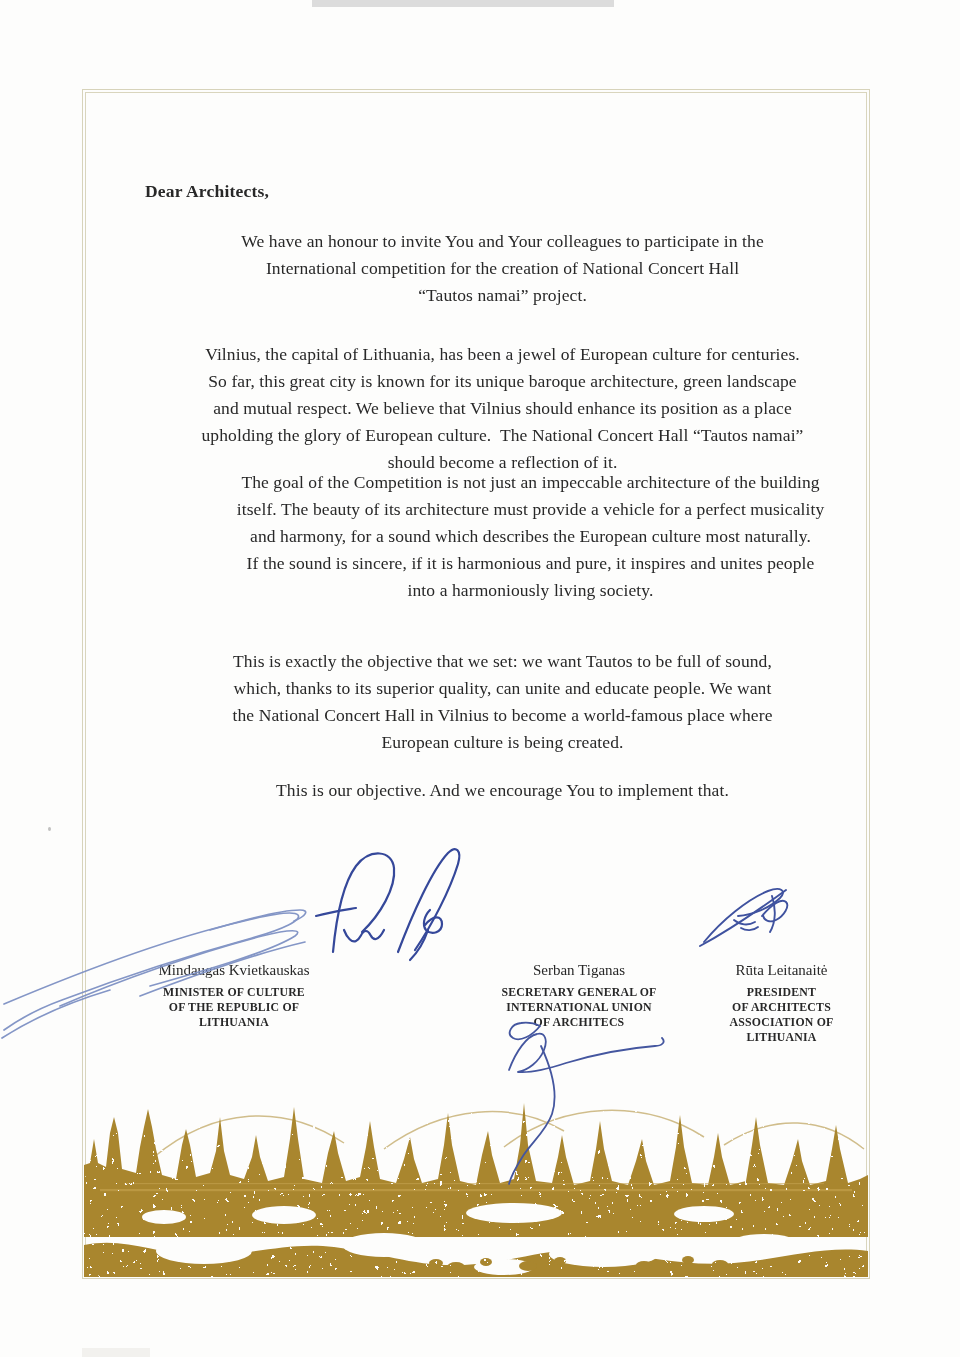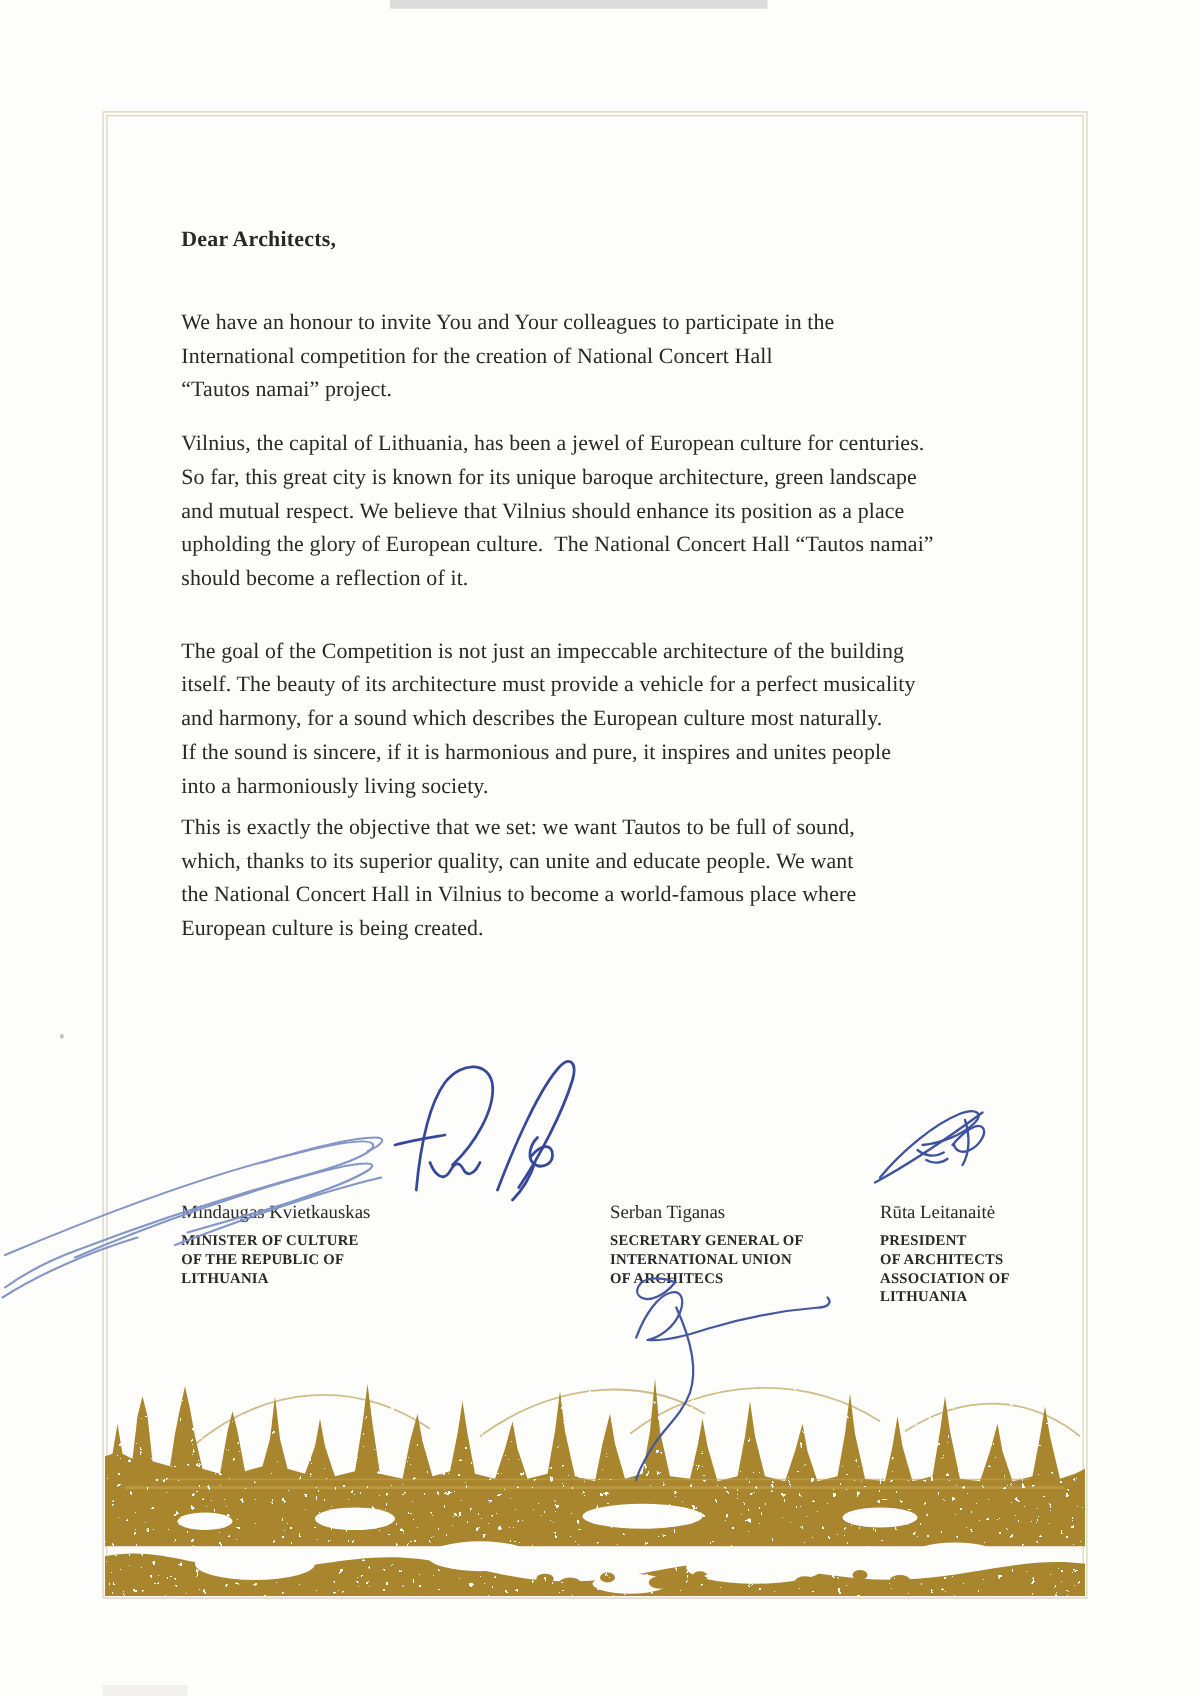--- a/index.html
+++ b/index.html
@@ -1,35 +1,35 @@
 <!DOCTYPE html>
 <html><head>
 <meta charset="utf-8">
 <style>
   html,body{margin:0;padding:0;background:#ffffff;}
   .page{
     position:relative;width:960px;height:1357px;background:#fdfdfc;overflow:hidden;
-    font-family:"Liberation Serif","DejaVu Serif",serif;color:#282828;
+    font-family:"Liberation Serif","DejaVu Serif",serif;color:#282828;text-align:center;
   }
   .scan-strip{position:absolute;left:312px;top:0;width:302px;height:7px;background:#d6d6d6;opacity:.85;}
   .corner-artifact{position:absolute;left:82px;top:1348px;width:68px;height:9px;background:#f2f1ee;}
   .dot-artifact{position:absolute;left:48px;top:827px;width:3px;height:4px;border-radius:50%;background:#8f8f8f;opacity:.55;}
   .frame{
     position:absolute;left:82px;top:89px;width:786px;height:1188px;
     border:1px solid #d7d3ba;outline:1px solid #d9d5bd;outline-offset:-4px;
   }
   .salutation{
     position:absolute;left:145px;top:181px;margin:0;
     font-size:17.5px;font-weight:bold;letter-spacing:.2px;
   }
   .par{
     position:absolute;left:145px;width:715px;margin:0;
     font-size:17.5px;line-height:27px;letter-spacing:.1px;white-space:pre-wrap;
   }
-  .p0{top:244px;} .p1{top:341px;} .p2{top:507px;} .p3{top:648px;} .p4{top:777px;}
+  .p0{top:228px;} .p1{top:341px;} .p2{top:469px;margin-left:28px;} .p3{top:648px;} .p4{top:777px;}
   .sig-col{position:absolute;top:961px;}
   .c0{left:145px;width:178px;} .c1{left:325px;width:178px;}
   .c2{left:488px;width:182px;} .c3{left:704px;width:155px;}
   .sig-name{font-size:15px;line-height:19px;}
   .sig-title{font-size:11.8px;font-weight:bold;line-height:15px;margin-top:5px;letter-spacing:.2px;white-space:pre-wrap;}
   .engraving{position:absolute;left:84px;top:1087px;}
   .signatures{position:absolute;left:0;top:0;pointer-events:none;}
 </style>
 </head>
 <body>
@@ -52,20 +52,21 @@
 should become a reflection of it.</p>
   <p class="par p2">The goal of the Competition is not just an impeccable architecture of the building
 itself. The beauty of its architecture must provide a vehicle for a perfect musicality
 and harmony, for a sound which describes the European culture most naturally.
 If the sound is sincere, if it is harmonious and pure, it inspires and unites people
 into a harmoniously living society.</p>
   <p class="par p3">This is exactly the objective that we set: we want Tautos to be full of sound,
 which, thanks to its superior quality, can unite and educate people. We want
 the National Concert Hall in Vilnius to become a world-famous place where
 European culture is being created.</p>
+  <p class="par p4">This is our objective. And we encourage You to implement that.</p>
 
   <div class="sig-col c0">
     <div class="sig-name">Mindaugas Kvietkauskas</div>
     <div class="sig-title">MINISTER OF CULTURE
 OF THE REPUBLIC OF
 LITHUANIA</div>
   </div>
   <div class="sig-col c2">
     <div class="sig-name">Serban Tiganas</div>
     <div class="sig-title">SECRETARY GENERAL OF

